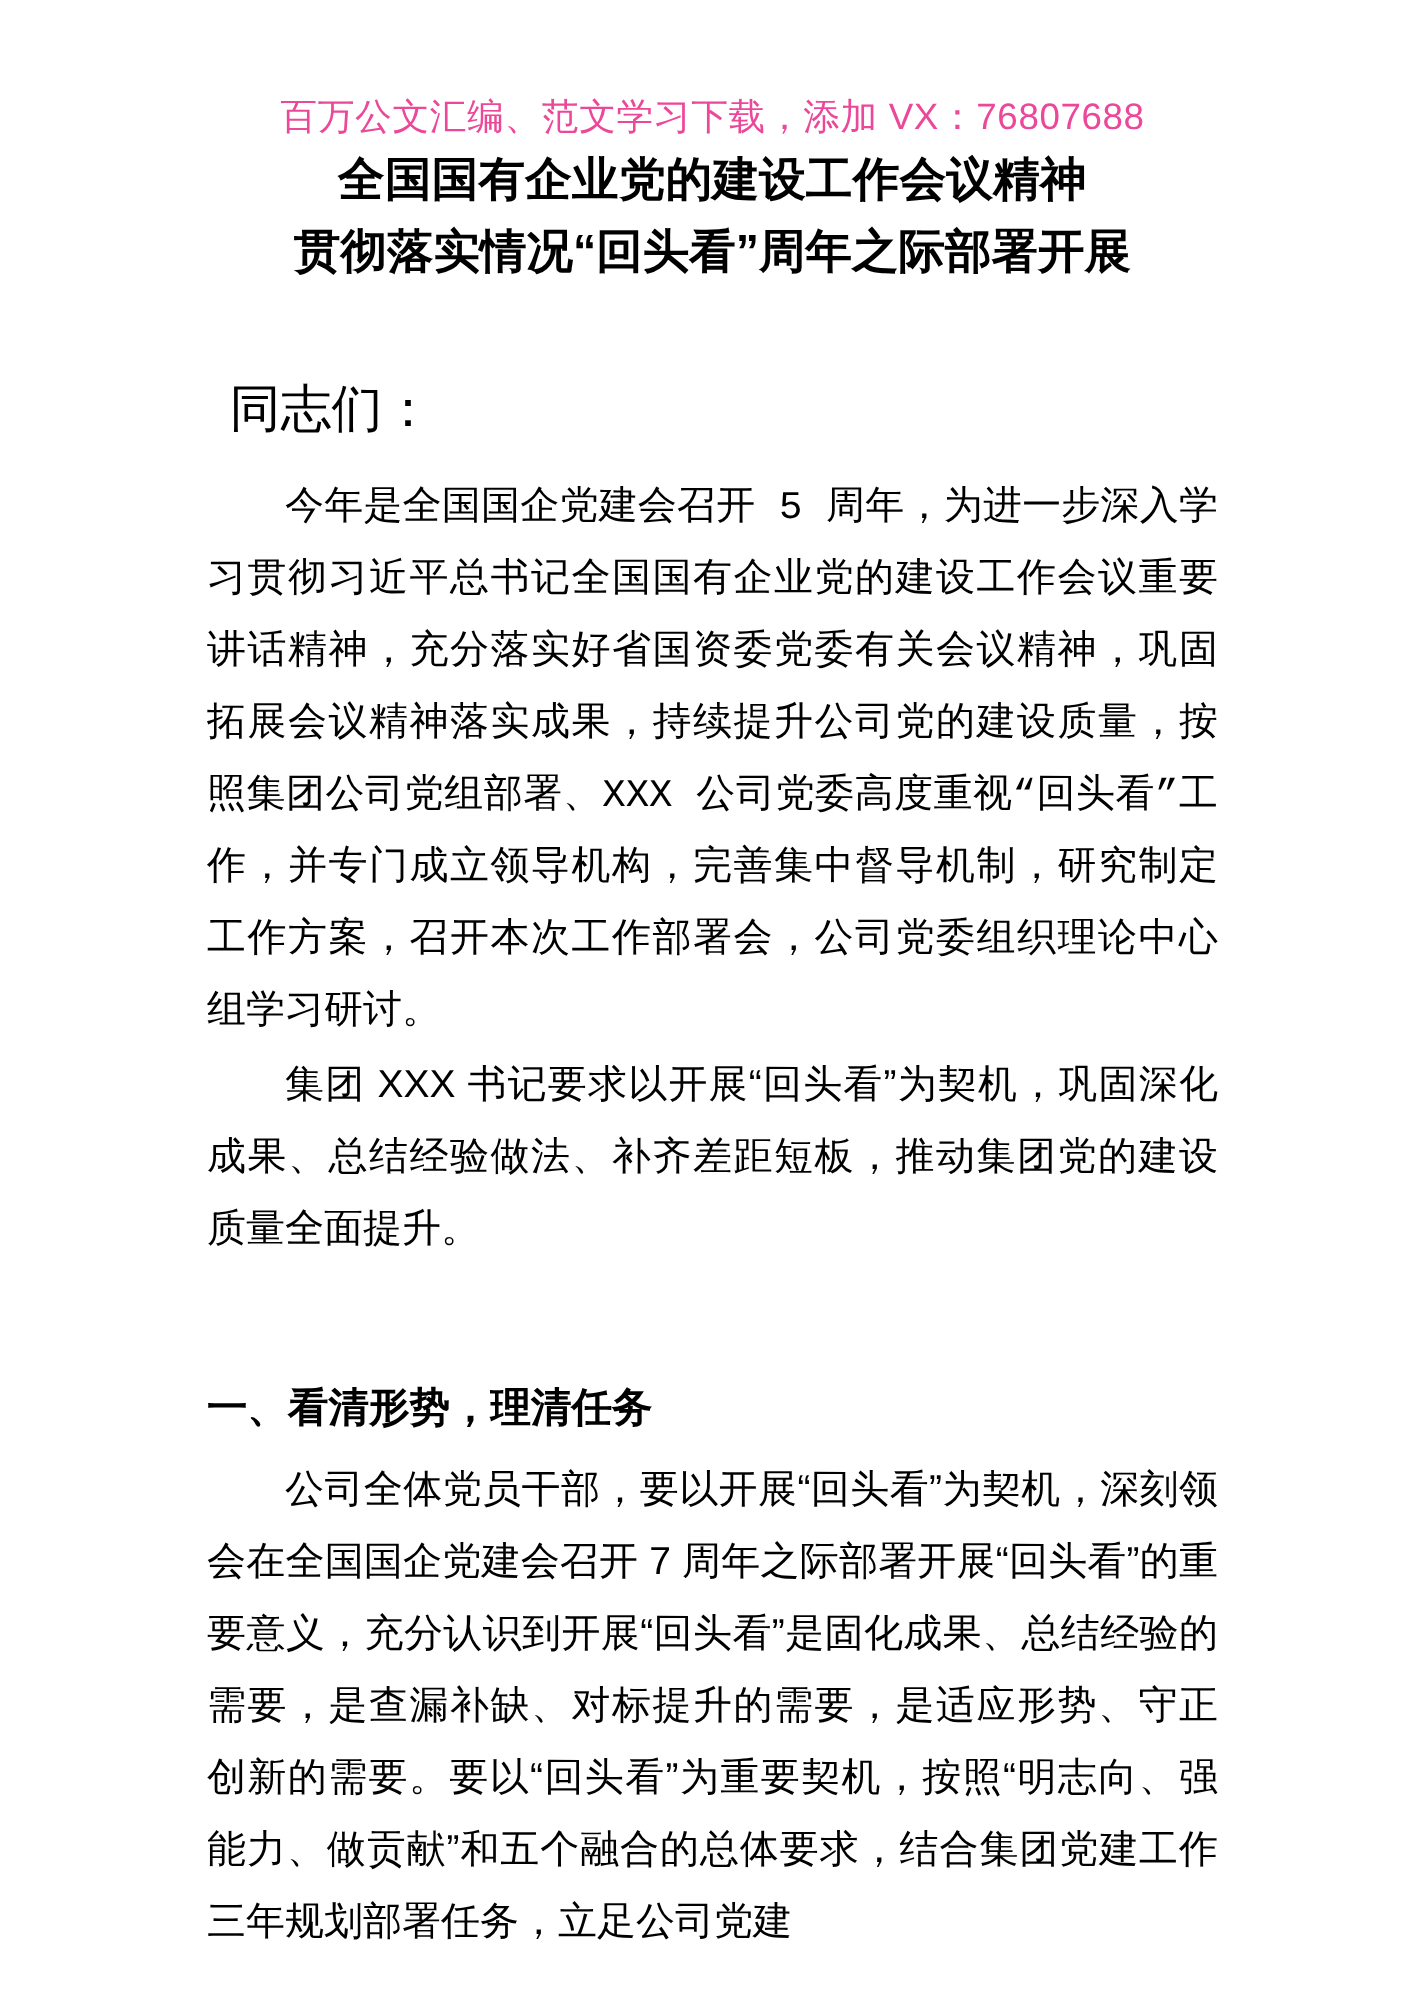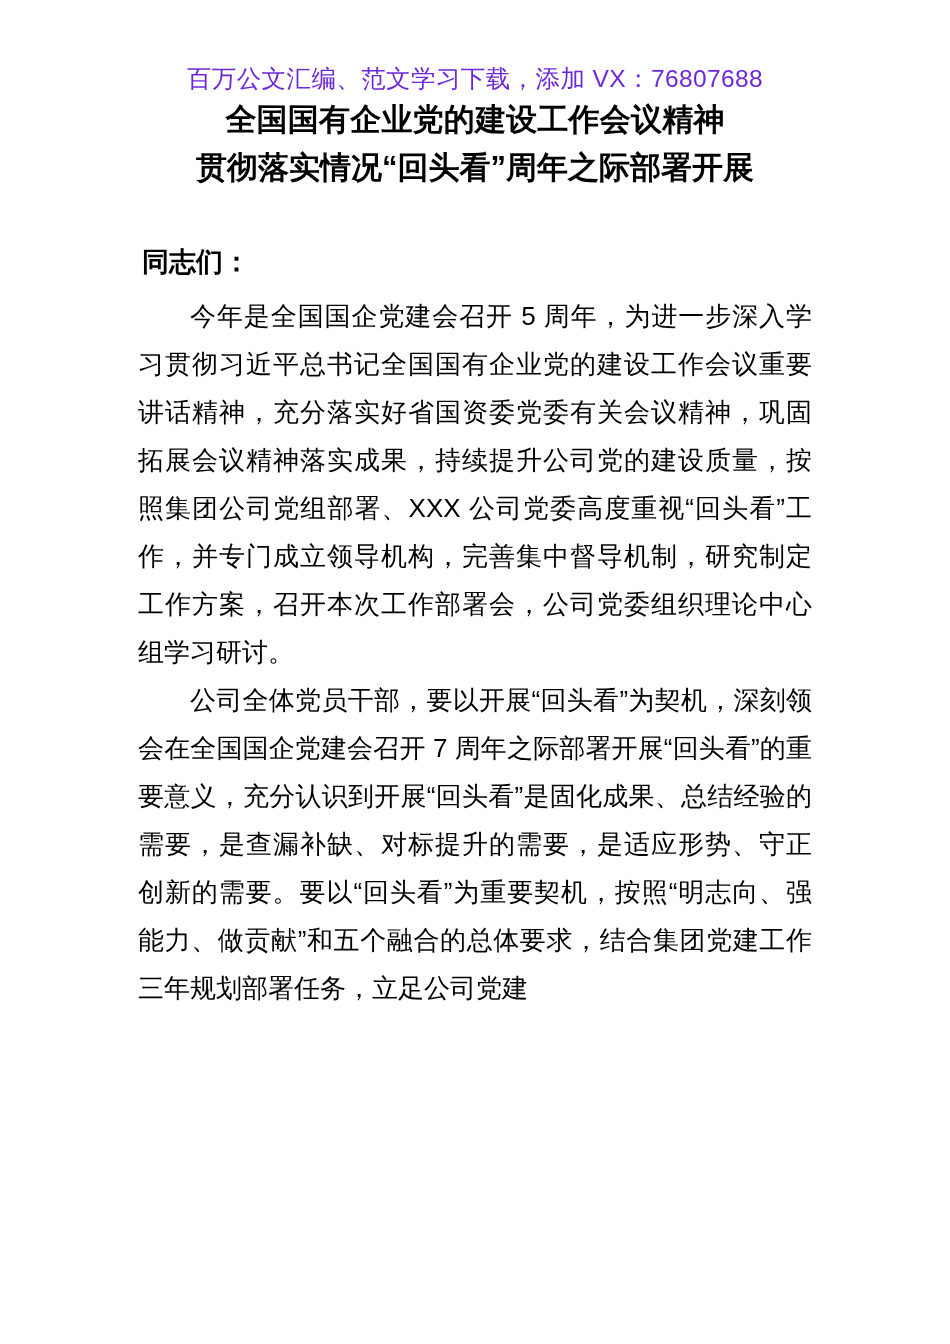--- a/index.html
+++ b/index.html
@@ -27,21 +27,21 @@
   
   .watermark {
     position: absolute;
     top: 62px;
     left: 0;
     width: 950px;
     text-align: center;
     font-size: 24.5px;
     line-height: 34px;
     font-weight: 400;
-    color: #6d28d9;
+    color: #ec4899;
     letter-spacing: 0.4px;
     white-space: nowrap;
   }
 
   
   .content {
     position: absolute;
     top: 0;
     left: 138px;
     width: 674px;
@@ -60,41 +60,42 @@
   .doc-title .tline {
     display: block;
     white-space: nowrap;
   }
   .doc-title .tline-2 {
     letter-spacing: 0px;
   }
 
   
   .salutation {
-    margin: 4px;
+    margin: 15px;
     padding-top: 42px;
-    font-weight: 700;
-    font-size: 27px;
+    font-weight: 400;
+    font-size: 34px;
     line-height: 48px;
     text-align: left;
   }
 
   
   .para {
     margin: 0;
     font-size: 26px;
     line-height: 48px;
     text-align: justify;
     text-justify: inter-ideograph;
     text-indent: 52px;
     letter-spacing: 0px;
     word-break: break-all;
   }
   .para.first {
     padding-top: 2px;
+    font-family: Liberation Mono, monospace;
   }
 
   
   .section-heading {
     margin: 0;
     padding-top: 72px;
     font-weight: 700;
     font-size: 27px;
     line-height: 48px;
     text-align: left;
@@ -115,18 +116,20 @@
 
     <h1 class="doc-title">
       <span class="tline tline-1">全国国有企业党的建设工作会议精神</span>
       <span class="tline tline-2">贯彻落实情况“回头看”周年之际部署开展</span>
     </h1>
 
     <p class="salutation">同志们：</p>
 
     <p class="para first">今年是全国国企党建会召开 5 周年，为进一步深入学习贯彻习近平总书记全国国有企业党的建设工作会议重要讲话精神，充分落实好省国资委党委有关会议精神，巩固拓展会议精神落实成果，持续提升公司党的建设质量，按照集团公司党组部署、XXX 公司党委高度重视“回头看”工作，并专门成立领导机构，完善集中督导机制，研究制定工作方案，召开本次工作部署会，公司党委组织理论中心组学习研讨。</p>
 
+    <p class="para">集团 XXX 书记要求以开展“回头看”为契机，巩固深化成果、总结经验做法、补齐差距短板，推动集团党的建设质量全面提升。</p>
 
+    <h2 class="section-heading">一、看清形势，理清任务</h2>
 
     <p class="para">公司全体党员干部，要以开展“回头看”为契机，深刻领会在全国国企党建会召开 7 周年之际部署开展“回头看”的重要意义，充分认识到开展“回头看”是固化成果、总结经验的需要，是查漏补缺、对标提升的需要，是适应形势、守正创新的需要。要以“回头看”为重要契机，按照“明志向、强能力、做贡献”和五个融合的总体要求，结合集团党建工作三年规划部署任务，立足公司党建</p>
 
   </div>
 </div>
 
 </body></html>

